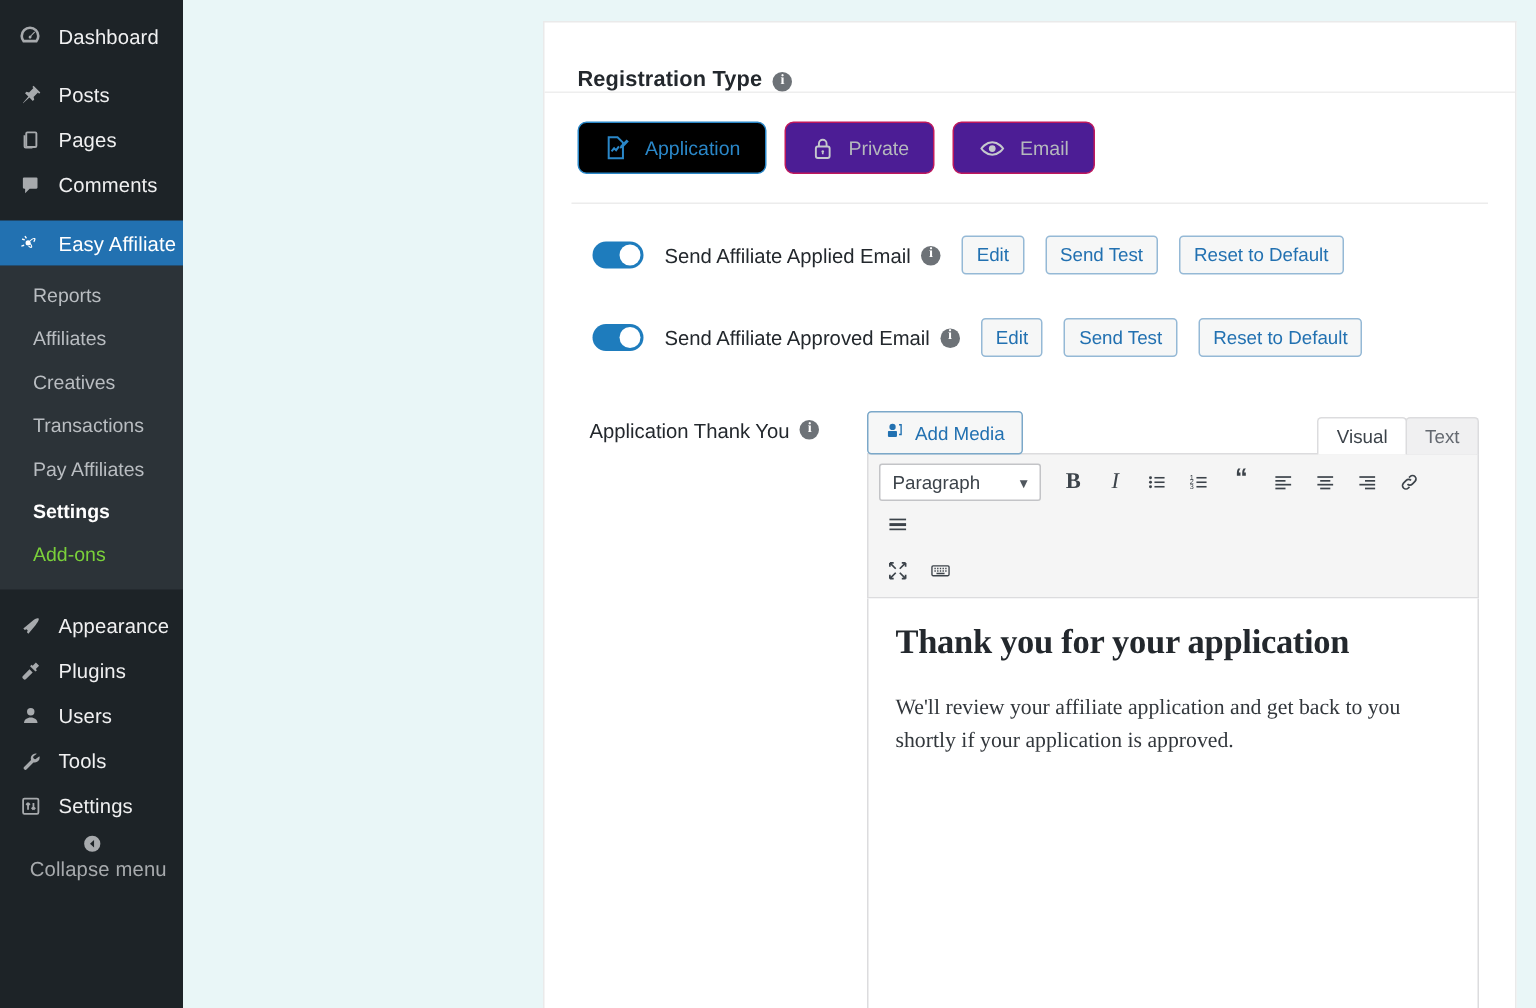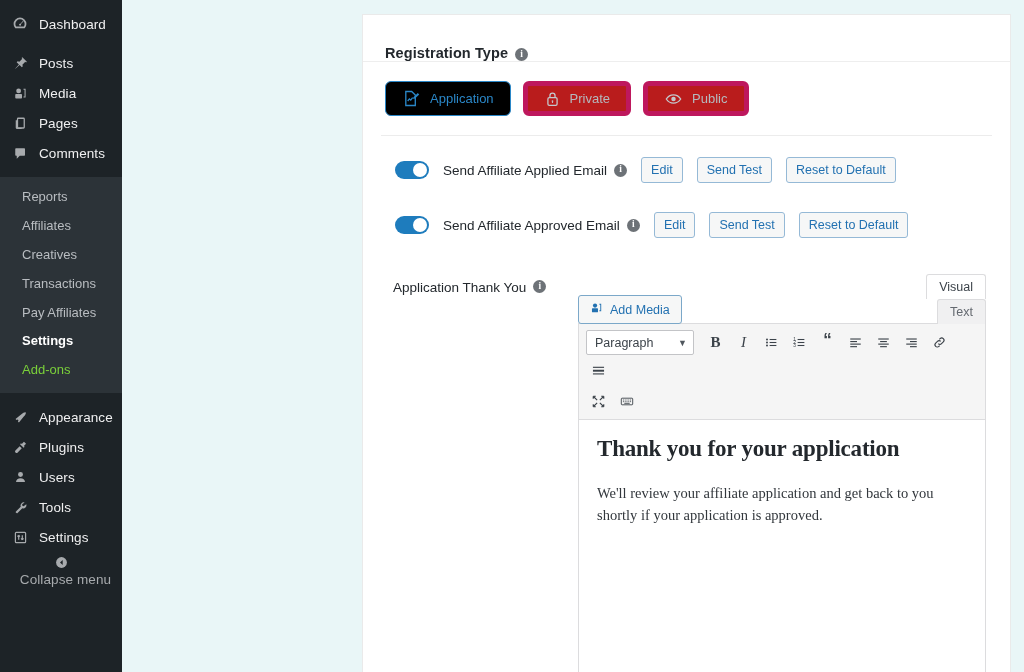--- a/index.html
+++ b/index.html
@@ -75,22 +75,22 @@
     font-family: "Liberation Serif", serif;
     margin-left: 7px; flex: none; line-height: 1;
   }
 
   
   .regtype-row { display: flex; gap: 12px; padding: 19px 0 0 22px; }
   .regbtn {
     display: flex; align-items: center; gap: 9px;
     height: 35px; padding: 0 16px;
     border-radius: 6px; font-size: 13px;
-    cursor: pointer; background: #b91c1c;
-    border: 5px solid #be185d; color: #b5b9bd;
+    cursor: pointer; background: #4c1d95;
+    border: 1px solid #be185d; color: #b5b9bd;
   }
   .regbtn.sel {
     background: #000000; border: 1.5px solid #2a87c8; color: #2a87c8;
     font-weight: normal;
   }
   .regbtn svg { display: block; }
   .divider {
     height: 1px; background: #ececec;
     margin: 19px 18px 0 18px;
   }
@@ -132,21 +132,21 @@
   }
   .editor-wrap { width: 408px; }
   .addmedia-row { display: flex; align-items: flex-end; }
   .addmedia-btn {
     display: flex; align-items: center; gap: 6px;
     height: 29px; padding: 0 11px;
     border: 1px solid #7ba8c9; border-radius: 3px;
     background: #f6f7f7; color: #2271b1; font-size: 12.5px;
     cursor: pointer;
   }
-  .tabs { margin-left: auto; display: flex; align-items: flex-end; flex-direction: column; }
+  .tabs { margin-left: auto; display: flex; align-items: flex-end; }
   .etab {
     height: 25px; padding: 0 12px;
     display: flex; align-items: center;
     font-size: 12.5px; color: #646970; cursor: pointer;
     border: 1px solid #dcdcde; border-bottom: none;
     background: #f0f0f1; margin-left: -1px;
     border-radius: 3px 3px 0 0;
   }
   .etab.active { background: #fff; color: #3c434a; border-color: #dcdcde; }
   .toolbar {
@@ -207,30 +207,20 @@
 
     <div class="menu-item">
       <span class="mi-icon">
         <svg width="15" height="15" viewBox="0 0 20 20" fill="currentColor">
           <path d="M12.5 1.5l-1.1 1.1 1 1-3.9 3.9-2.3-.6-1.3 1.3 3 3L3 16.8 3.2 17l5.6-4.9 3 3 1.3-1.3-.6-2.3L16.4 7.6l1 1 1.1-1.1z"></path>
         </svg>
       </span>
       <span class="mi-label">Posts</span>
     </div>
 
-    <div class="menu-item">
-      <span class="mi-icon">
-        <svg width="15" height="15" viewBox="0 0 20 20" fill="currentColor">
-          <circle cx="7.5" cy="6.5" r="3.2"></circle>
-          <path d="M3 11.5c0-.6.5-1 1-1h7c.6 0 1 .4 1 1v4c0 .6-.4 1-1 1H4c-.5 0-1-.4-1-1z"></path>
-          <path d="M14 5h1.4v9H14v1.4h2.8V3.6H14z"></path>
-        </svg>
-      </span>
-      <span class="mi-label">Media</span>
-    </div>
 
     <div class="menu-item">
       <span class="mi-icon">
         <svg width="15" height="15" viewBox="0 0 20 20" fill="none" stroke="currentColor" stroke-width="1.7">
           <rect x="6" y="3" width="9" height="13" rx="1"></rect>
           <path d="M4.5 5.5v10a1 1 0 001 1h6"></path>
         </svg>
       </span>
       <span class="mi-label">Pages</span>
     </div>
@@ -239,20 +229,31 @@
       <span class="mi-icon">
         <svg width="15" height="15" viewBox="0 0 20 20" fill="currentColor">
           <path d="M4 3h11a1 1 0 011 1v8a1 1 0 01-1 1H9l-4 4v-4H4a1 1 0 01-1-1V4a1 1 0 011-1z"></path>
         </svg>
       </span>
       <span class="mi-label">Comments</span>
     </div>
 
     <div class="menu-gap"></div>
 
+    <div class="menu-item active">
+      <span class="mi-icon">
+        <svg width="16" height="16" viewBox="0 0 20 20" fill="currentColor">
+          <path d="M9.5 8.2c1.6-1.6 3.4-2.8 4.6-2.3.9.4.6 2-.6 3.4l-.8-.7c.8-1 1-1.8.7-1.9-.6-.3-2 .7-3.2 1.9z"></path>
+          <path d="M9.8 9.6c1.4 1.4 2.4 3 2 4-.4.9-1.9.7-3.3-.4l.6-.9c1 .8 1.8 1 1.9.7.2-.5-.6-1.7-1.8-2.8z"></path>
+          <circle cx="8.4" cy="9.9" r="2.1"></circle>
+          <path d="M5.4 8l-2.2-.8.5-1.1 2.2 1zM5 11.3l-2.3.7.2 1.2 2.4-.8zM6.6 6.4L5.3 4.5l1-.6 1.2 2z"></path>
+        </svg>
+      </span>
+      <span class="mi-label">Easy Affiliate</span>
+    </div>
 
     <div id="submenu">
       <span class="sub-item">Reports</span>
       <span class="sub-item">Affiliates</span>
       <span class="sub-item">Creatives</span>
       <span class="sub-item">Transactions</span>
       <span class="sub-item">Pay Affiliates</span>
       <span class="sub-item current">Settings</span>
       <span class="sub-item addon">Add-ons</span>
     </div>
@@ -351,21 +352,21 @@
         <span>Private</span>
       </div>
 
       <div class="regbtn">
         <span>
           <svg width="19" height="18" viewBox="0 0 20 20" fill="none" stroke="#c5c9cd" stroke-width="1.5">
             <path d="M2 10s3-4.6 8-4.6S18 10 18 10s-3 4.6-8 4.6S2 10 2 10z"></path>
             <circle cx="10" cy="10" r="2.5" fill="#c5c9cd" stroke="none"></circle>
           </svg>
         </span>
-        <span>Public</span>
+        <span>Email</span>
       </div>
 
     </div>
 
     <div class="divider"></div>
 
     <div class="email-row">
       <div class="toggle"></div>
       <span class="email-label">
         <span>Send Affiliate Applied Email</span>

